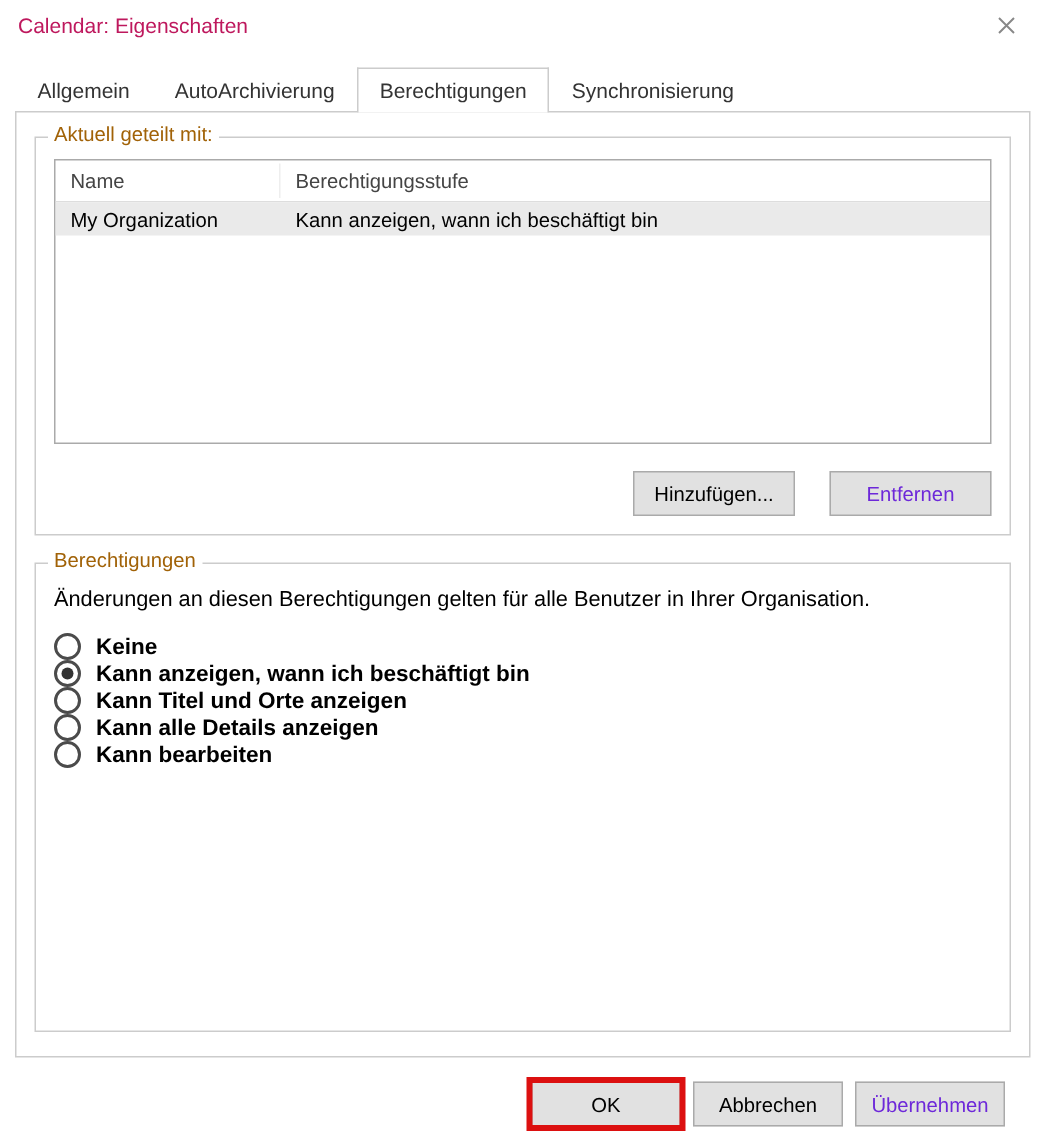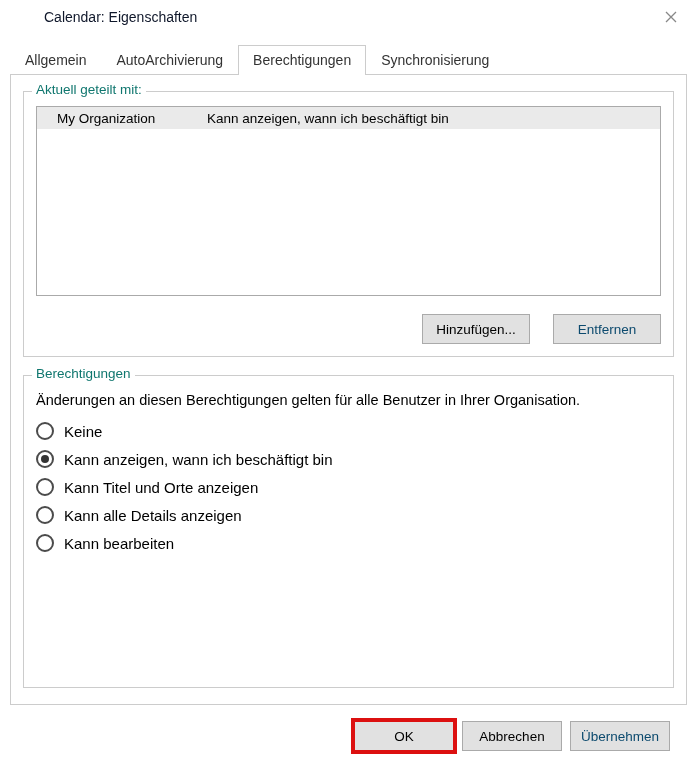--- a/index.html
+++ b/index.html
@@ -7,23 +7,22 @@
       width: 697px; height: 760px;
       background: #fff;
       font-family: "Segoe UI", Tahoma, sans-serif;
       font-size: 13px;
       color: #000;
       overflow: hidden;
       display: flex; flex-direction: column;
     }
     .titlebar {
       height: 34px; display: flex; align-items: center;
-      padding: 0 6px 0 12px; color: #0f172a;
+      padding: 0 6px 0 12px; color: #be185d;
       font-size: 14px;
-      margin-left: 32px;
     }
     .titlebar .spacer { flex: 1; }
     .titlebar .close { width: 40px; height: 34px; display: flex;
       align-items: center; justify-content: center; color: #999;
       font-size: 15px; cursor: default;
     }
     .tabstrip {
       display: flex; align-items: flex-end;
       padding: 10px 19px 0 10px;
       gap: 0;
@@ -50,56 +49,56 @@
       gap: 18px;
     }
     .fieldset {
       border: 1px solid #ccc;
       padding: 14px 12px 12px 12px;
       position: relative;
     }
     .legend {
       position: absolute; top: -10px; left: 8px;
       background: #fff; padding: 0 4px;
-      font-size: 13.5px; color: #0f766e;
+      font-size: 13.5px; color: #a16207;
     }
     .grid {
       border: 1px solid #aaa; height: 190px;
       display: flex; flex-direction: column;
     }
     .grid-head {
       display: flex; height: 28px; align-items: center;
       border-bottom: 1px solid #ddd;
     }
     .grid-head .col {
       padding: 4px 10px; color: #444; font-size: 13.5px;
       border-right: 1px solid #eee;
     }
     .grid-head .col:last-child { border-right: none; }
     .grid-head .col:first-child { flex: 0 0 150px; }
     .grid-head .col:nth-child(2) { flex: 1; }
     .grid-body { flex: 1; overflow: auto; }
     .grid-row { display: flex; height: 22px; align-items: center;
       background: #eaeaea; }
-    .grid-row .cell { padding: 2px 20px; font-size: 13.5px; }
+    .grid-row .cell { padding: 2px 10px; font-size: 13.5px; }
     .grid-row .cell:first-child { flex: 0 0 150px; }
     .grid-row .cell:nth-child(2) { flex: 1; }
     .row-btns {
       display: flex; justify-content: flex-end;
       gap: 23px; margin-top: 18px;
     }
     .btn {
       min-width: 108px; height: 30px;
       border: 1px solid #aaa; background: #e1e1e1;
       font-size: 13.5px; cursor: default;
       display: flex; align-items: center; justify-content: center;
     }
-    .btn.disabled { color: #0c4a6e; }
-    .permlist { display: flex; flex-direction: column; gap: 10px;
-      margin-top: 14px; }
+    .btn.disabled { color: #6d28d9; }
+    .permlist { display: flex; flex-direction: column; 
+      margin-top: 14px; font-weight: bold; }
     .radio { display: flex; align-items: center; gap: 10px;
       font-size: 15px; }
     .radio .circle {
       width: 18px; height: 18px; border: 2px solid #4b4b4b;
       border-radius: 50%; display: flex; align-items: center;
       justify-content: center;
     }
     .radio .circle.sel::after {
       content: ""; width: 8px; height: 8px; background: #333;
       border-radius: 50%;
@@ -130,20 +129,24 @@
   <div class="tab">AutoArchivierung</div>
   <div class="tab active">Berechtigungen</div>
   <div class="tab">Synchronisierung</div>
 </div>
 
 <div class="tabpanel">
 
   <div class="fieldset">
     <span class="legend">Aktuell geteilt mit:</span>
     <div class="grid">
+      <div class="grid-head">
+        <div class="col">Name</div>
+        <div class="col">Berechtigungsstufe</div>
+      </div>
       <div class="grid-body">
         <div class="grid-row">
           <div class="cell">My Organization</div>
           <div class="cell">Kann anzeigen, wann ich beschäftigt bin</div>
         </div>
       </div>
     </div>
     <div class="row-btns">
       <div class="btn">Hinzufügen...</div>
       <div class="btn disabled">Entfernen</div>

